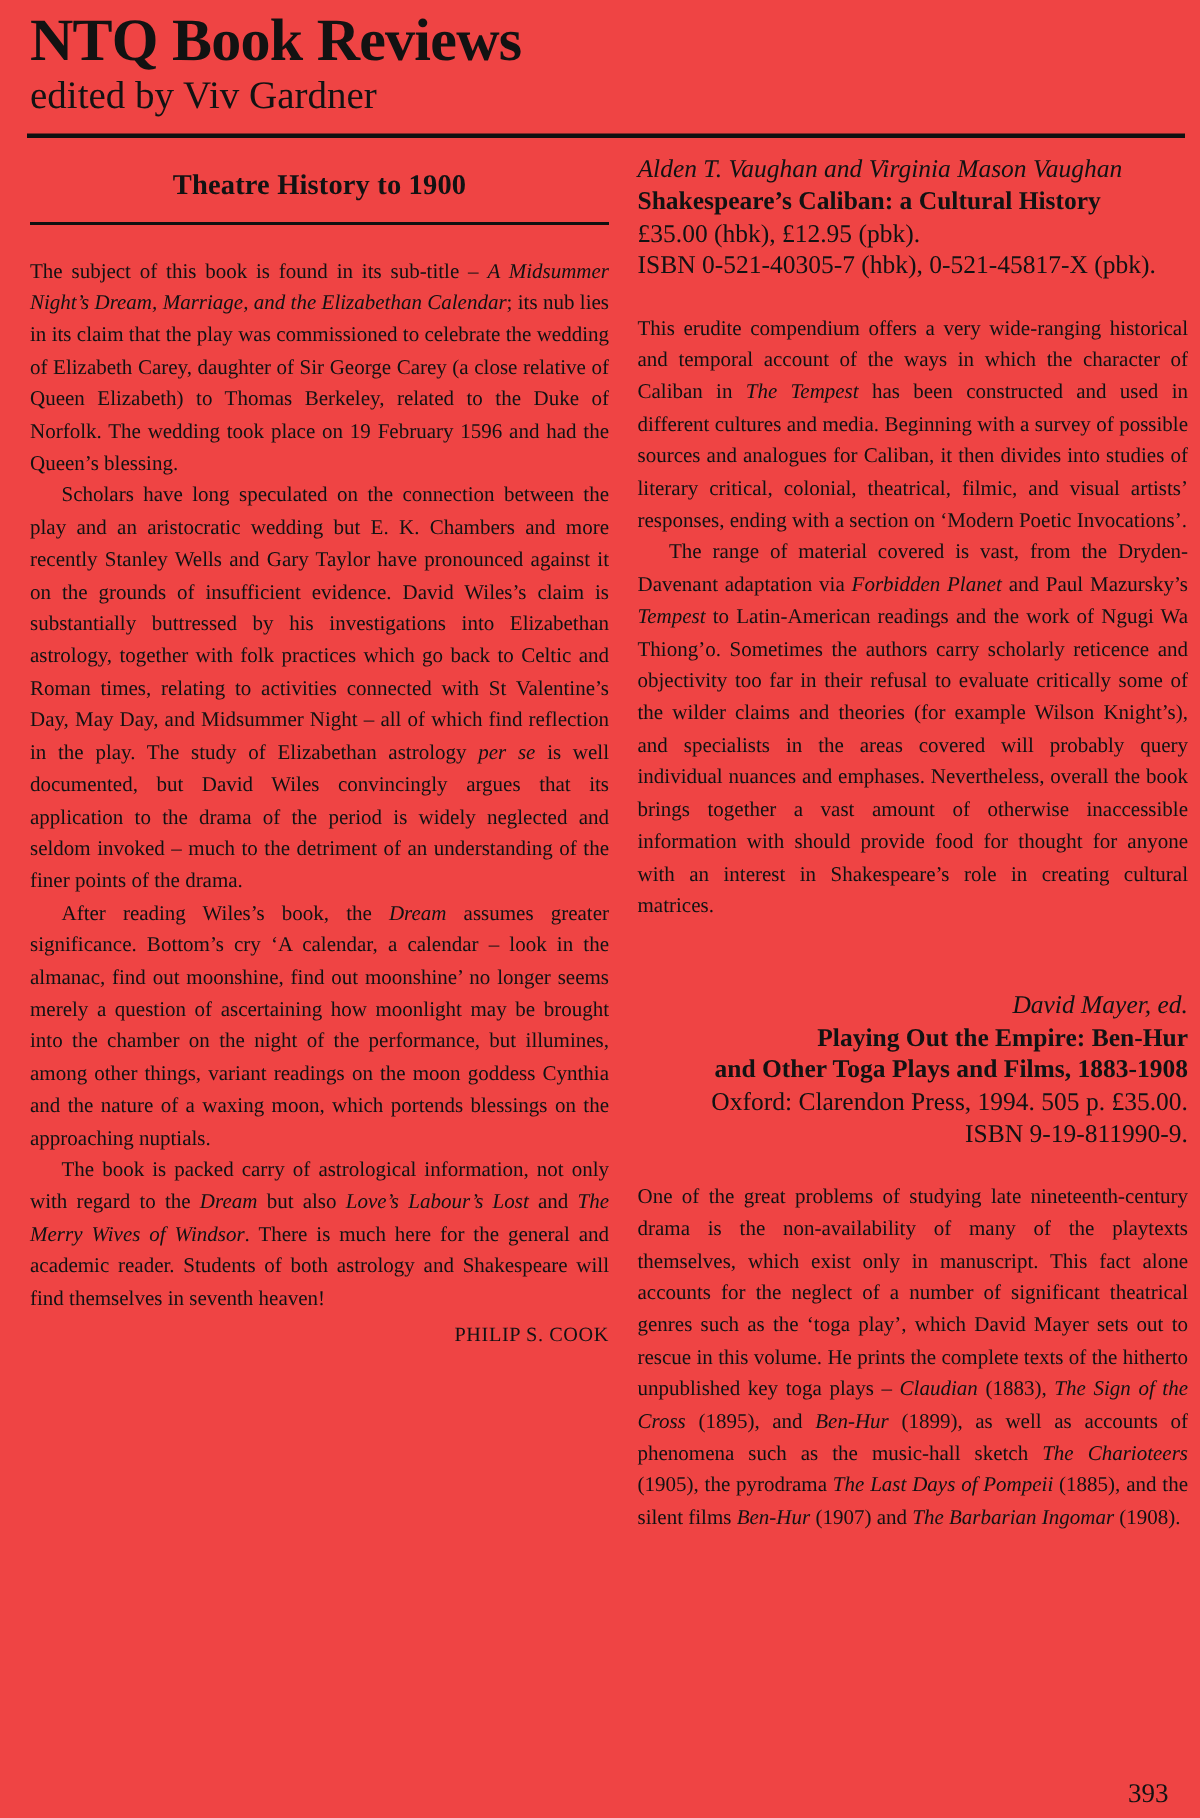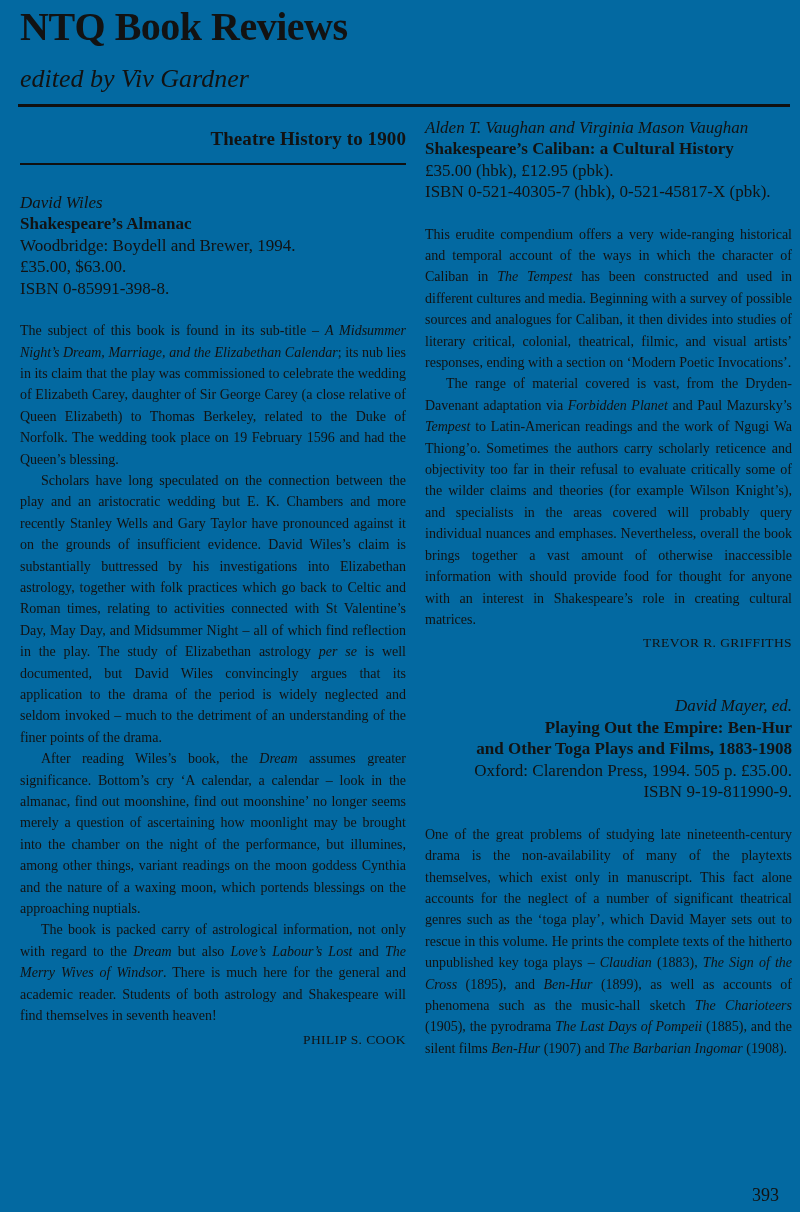--- a/index.html
+++ b/index.html
@@ -1,57 +1,56 @@
 <!DOCTYPE html>
 <html lang="en"><head>
 <meta charset="utf-8">
 <style>
   html, body { margin: 0; padding: 0; background: #ffffff; }
   .page {
     position: relative;
     width: 800px;
     height: 1212px;
     box-sizing: border-box;
-    background: #0369a1;
+    background: #ef4444;
     color: #121212;
     font-family: "Liberation Serif", "DejaVu Serif", serif;
     overflow: hidden;
   }
   .header { padding: 5px 10px 0 20px; }
   .journal-title {
     margin: 0;
     font-size: 40px;
     font-weight: 700;
     line-height: 1.1;
     letter-spacing: -0.5px;
   }
   .journal-editor {
-    margin-top: 16px;
+    margin-top: 1px;
     font-size: 26px;
-    font-style: italic;
     line-height: 1.1;
   }
   .header-rule {
     border: none;
     border-top: 3px solid #101010;
     margin: 10px 0 0 -2px;
   }
   .columns {
     display: flex;
     gap: 19px;
     padding: 0 8px 0 20px;
     margin-top: 10px;
   }
   .col-left { width: 386px; flex: none; }
   .col-right { flex: 1; min-width: 0; }
   .section-heading {
     margin: 11px 0 0 0;
     font-size: 19px;
     font-weight: 700;
-    text-align: right;
+    text-align: center;
     letter-spacing: 0.1px;
   }
   .col-rule {
     border: none;
     border-top: 2.5px solid #101010;
     margin: 13px 0 0 0;
   }
   .citation {
     font-size: 17px;
     line-height: 21.5px;
@@ -95,27 +94,20 @@
     <div class="journal-editor">edited by Viv Gardner</div>
     <hr class="header-rule">
   </div>
 
   <div class="columns">
 
     <div class="col-left">
       <div class="section-heading">Theatre History to 1900</div>
       <hr class="col-rule">
 
-      <div class="citation cit-1">
-        <div class="cit-author">David Wiles</div>
-        <div class="cit-title">Shakespeare’s Almanac</div>
-        <div class="cit-publisher">Woodbridge: Boydell and Brewer, 1994.</div>
-        <div class="cit-price">£35.00, $63.00.</div>
-        <div class="cit-isbn">ISBN 0-85991-398-8.</div>
-      </div>
 
       <div class="review-body">
           <p><span>The subject of this book is found in its sub-title – </span><em>A Midsummer Night’s Dream, Marriage, and the Elizabethan Calendar</em><span>; its nub lies in its claim that the play was commissioned to celebrate the wedding of Elizabeth Carey, daughter of Sir George Carey (a close relative of Queen Elizabeth) to Thomas Berkeley, related to the Duke of Norfolk. The wedding took place on 19 February 1596 and had the Queen’s blessing.</span></p>
           <p class="indent"><span>Scholars have long speculated on the connection between the play and an aristocratic wedding but E. K. Chambers and more recently Stanley Wells and Gary Taylor have pronounced against it on the grounds of insufficient evidence. David Wiles’s claim is substantially buttressed by his investigations into Elizabethan astrology, together with folk practices which go back to Celtic and Roman times, relating to activities connected with St Valentine’s Day, May Day, and Midsummer Night – all of which find reflection in the play. The study of Elizabethan astrology </span><em>per se</em><span> is well documented, but David Wiles convincingly argues that its application to the drama of the period is widely neglected and seldom invoked – much to the detriment of an understanding of the finer points of the drama.</span></p>
           <p class="indent"><span>After reading Wiles’s book, the </span><em>Dream</em><span> assumes greater significance. Bottom’s cry ‘A calendar, a calendar – look in the almanac, find out moonshine, find out moonshine’ no longer seems merely a question of ascertaining how moonlight may be brought into the chamber on the night of the performance, but illumines, among other things, variant readings on the moon goddess Cynthia and the nature of a waxing moon, which portends blessings on the approaching nuptials.</span></p>
           <p class="indent"><span>The book is packed carry of astrological information, not only with regard to the </span><em>Dream</em><span> but also </span><em>Love’s Labour’s Lost</em><span> and </span><em>The Merry Wives of Windsor</em><span>. There is much here for the general and academic reader. Students of both astrology and Shakespeare will find themselves in seventh heaven!</span></p>
         </div>
 
       <div class="attribution">PHILIP S. COOK</div>
     </div>
@@ -127,21 +119,20 @@
         <div class="cit-title">Shakespeare’s Caliban: a Cultural History</div>
         <div class="cit-price">£35.00 (hbk), £12.95 (pbk).</div>
         <div class="cit-isbn">ISBN 0-521-40305-7 (hbk), 0-521-45817-X (pbk).</div>
       </div>
 
       <div class="review-body">
           <p><span>This erudite compendium offers a very wide-ranging historical and temporal account of the ways in which the character of Caliban in </span><em>The Tempest</em><span> has been constructed and used in different cultures and media. Beginning with a survey of possible sources and analogues for Caliban, it then divides into studies of literary critical, colonial, theatrical, filmic, and visual artists’ responses, ending with a section on ‘Modern Poetic Invocations’.</span></p>
           <p class="indent"><span>The range of material covered is vast, from the Dryden-Davenant adaptation via </span><em>Forbidden Planet</em><span> and Paul Mazursky’s </span><em>Tempest</em><span> to Latin-American readings and the work of Ngugi Wa Thiong’o. Sometimes the authors carry scholarly reticence and objectivity too far in their refusal to evaluate critically some of the wilder claims and theories (for example Wilson Knight’s), and specialists in the areas covered will probably query individual nuances and emphases. Nevertheless, overall the book brings together a vast amount of otherwise inaccessible information with should provide food for thought for anyone with an interest in Shakespeare’s role in creating cultural matrices.</span></p>
         </div>
 
-      <div class="attribution">TREVOR R. GRIFFITHS</div>
 
       <div class="citation cit-3">
         <div class="cit-author">David Mayer, ed.</div>
         <div class="cit-title">Playing Out the Empire: Ben-Hur
 and Other Toga Plays and Films, 1883-1908</div>
         <div class="cit-publisher">Oxford: Clarendon Press, 1994. 505 p. £35.00.</div>
         <div class="cit-isbn">ISBN 9-19-811990-9.</div>
       </div>
 
       <div class="review-body">

